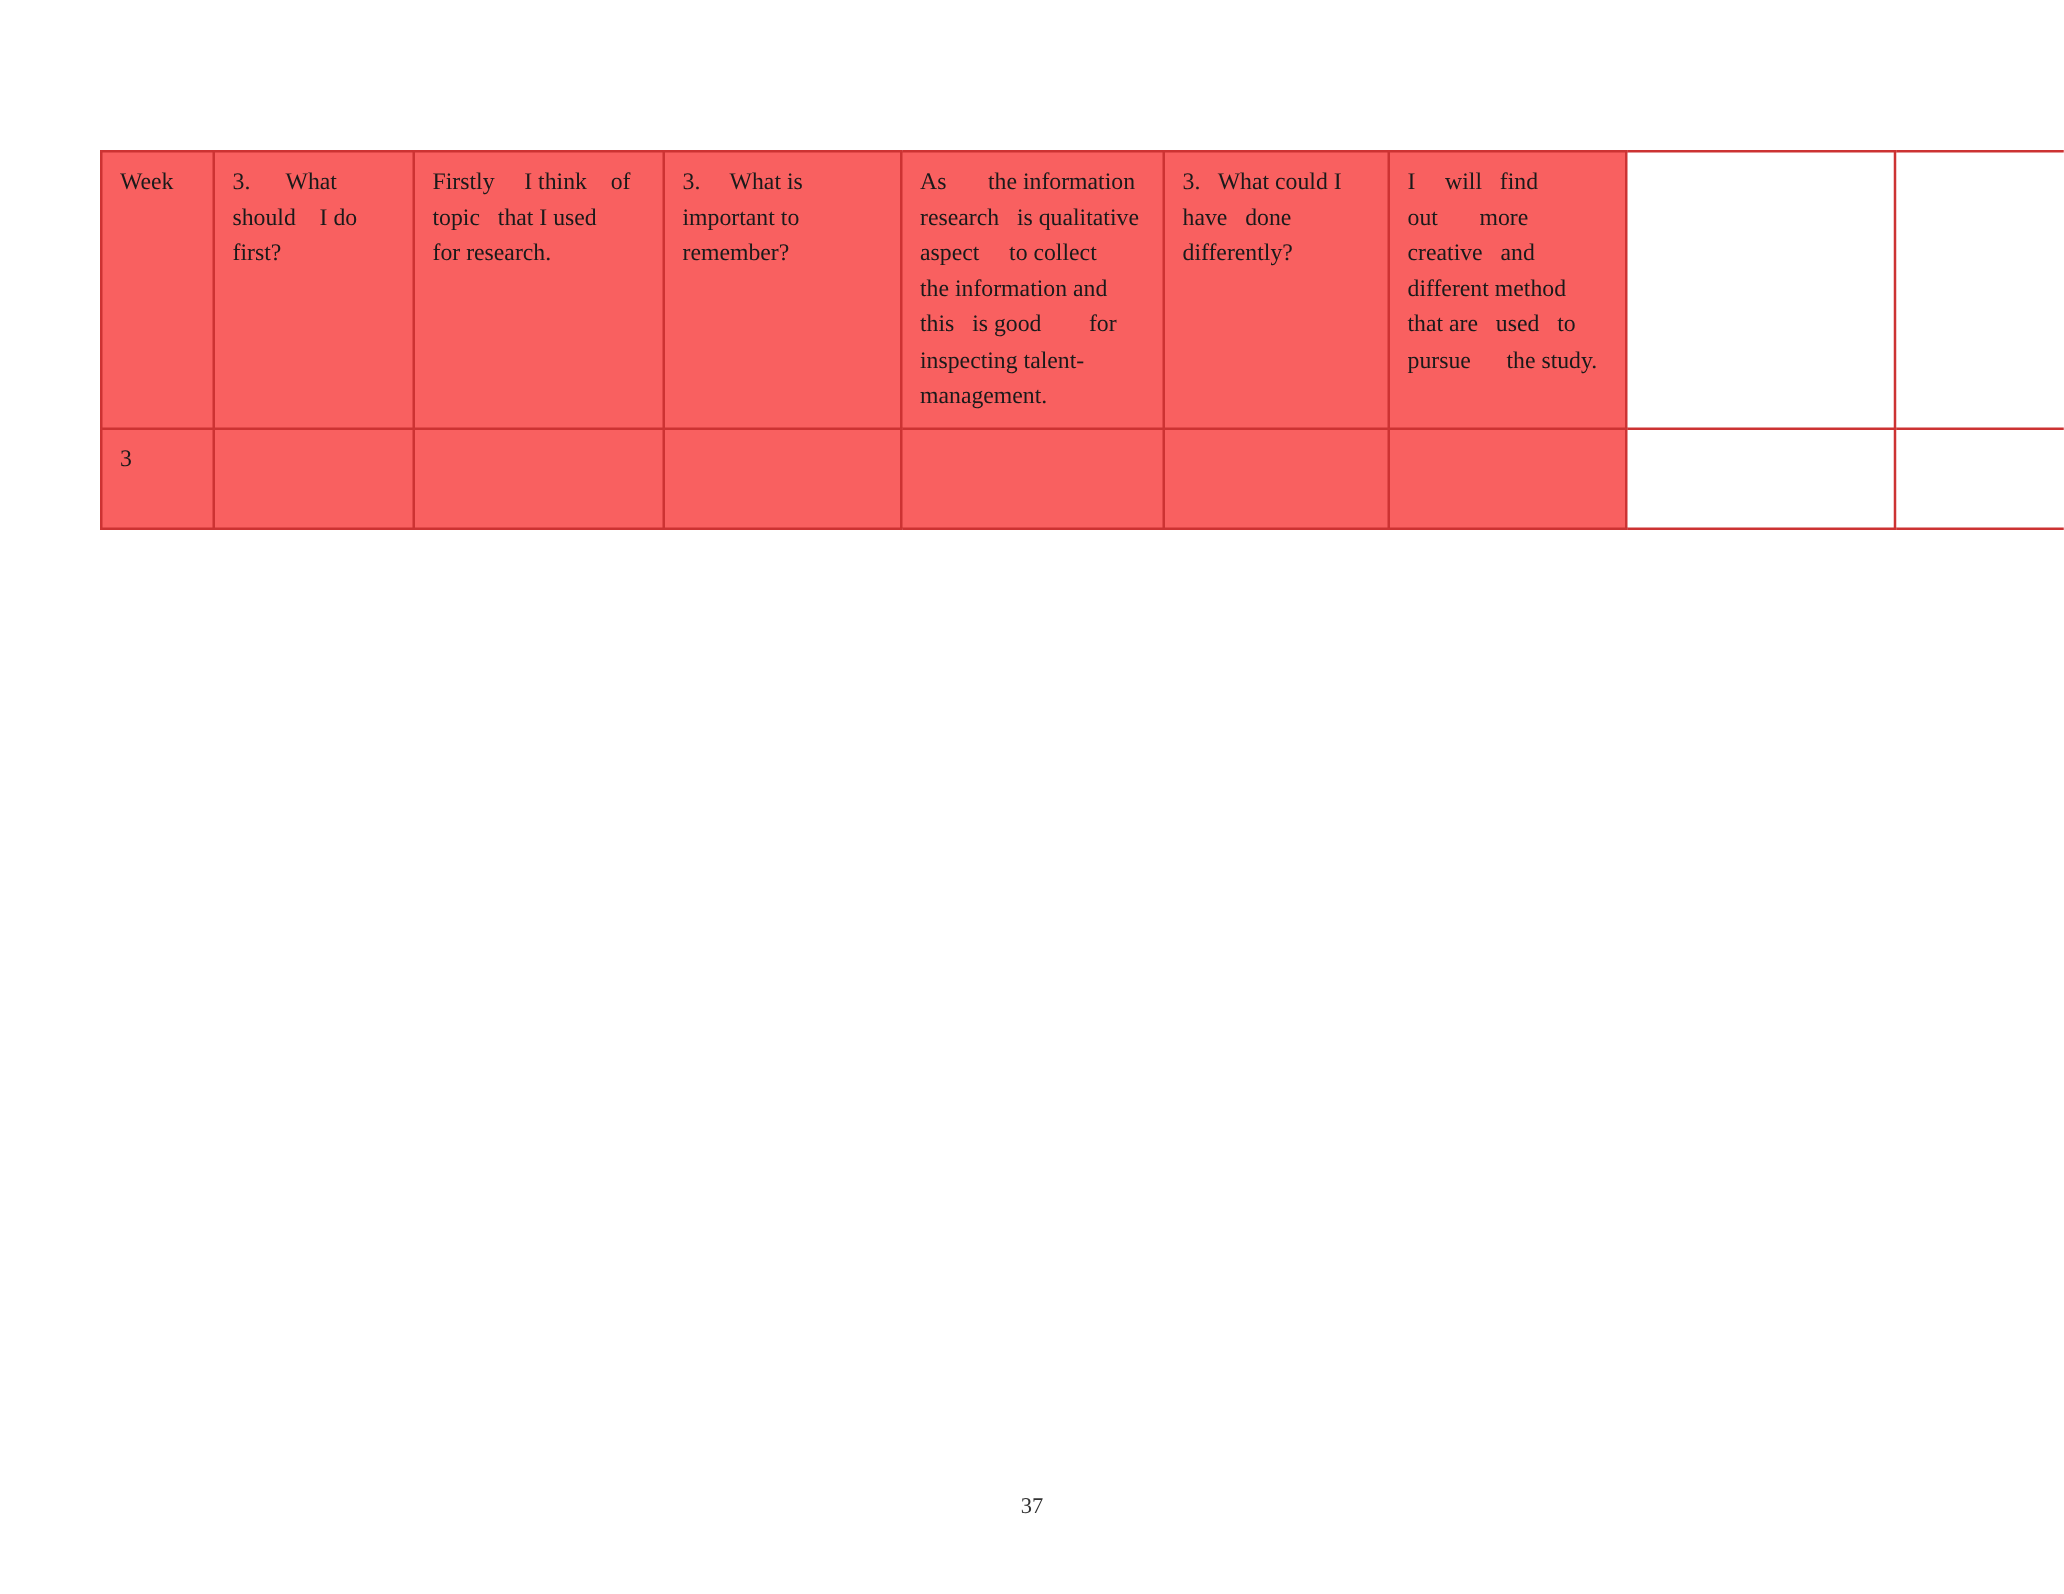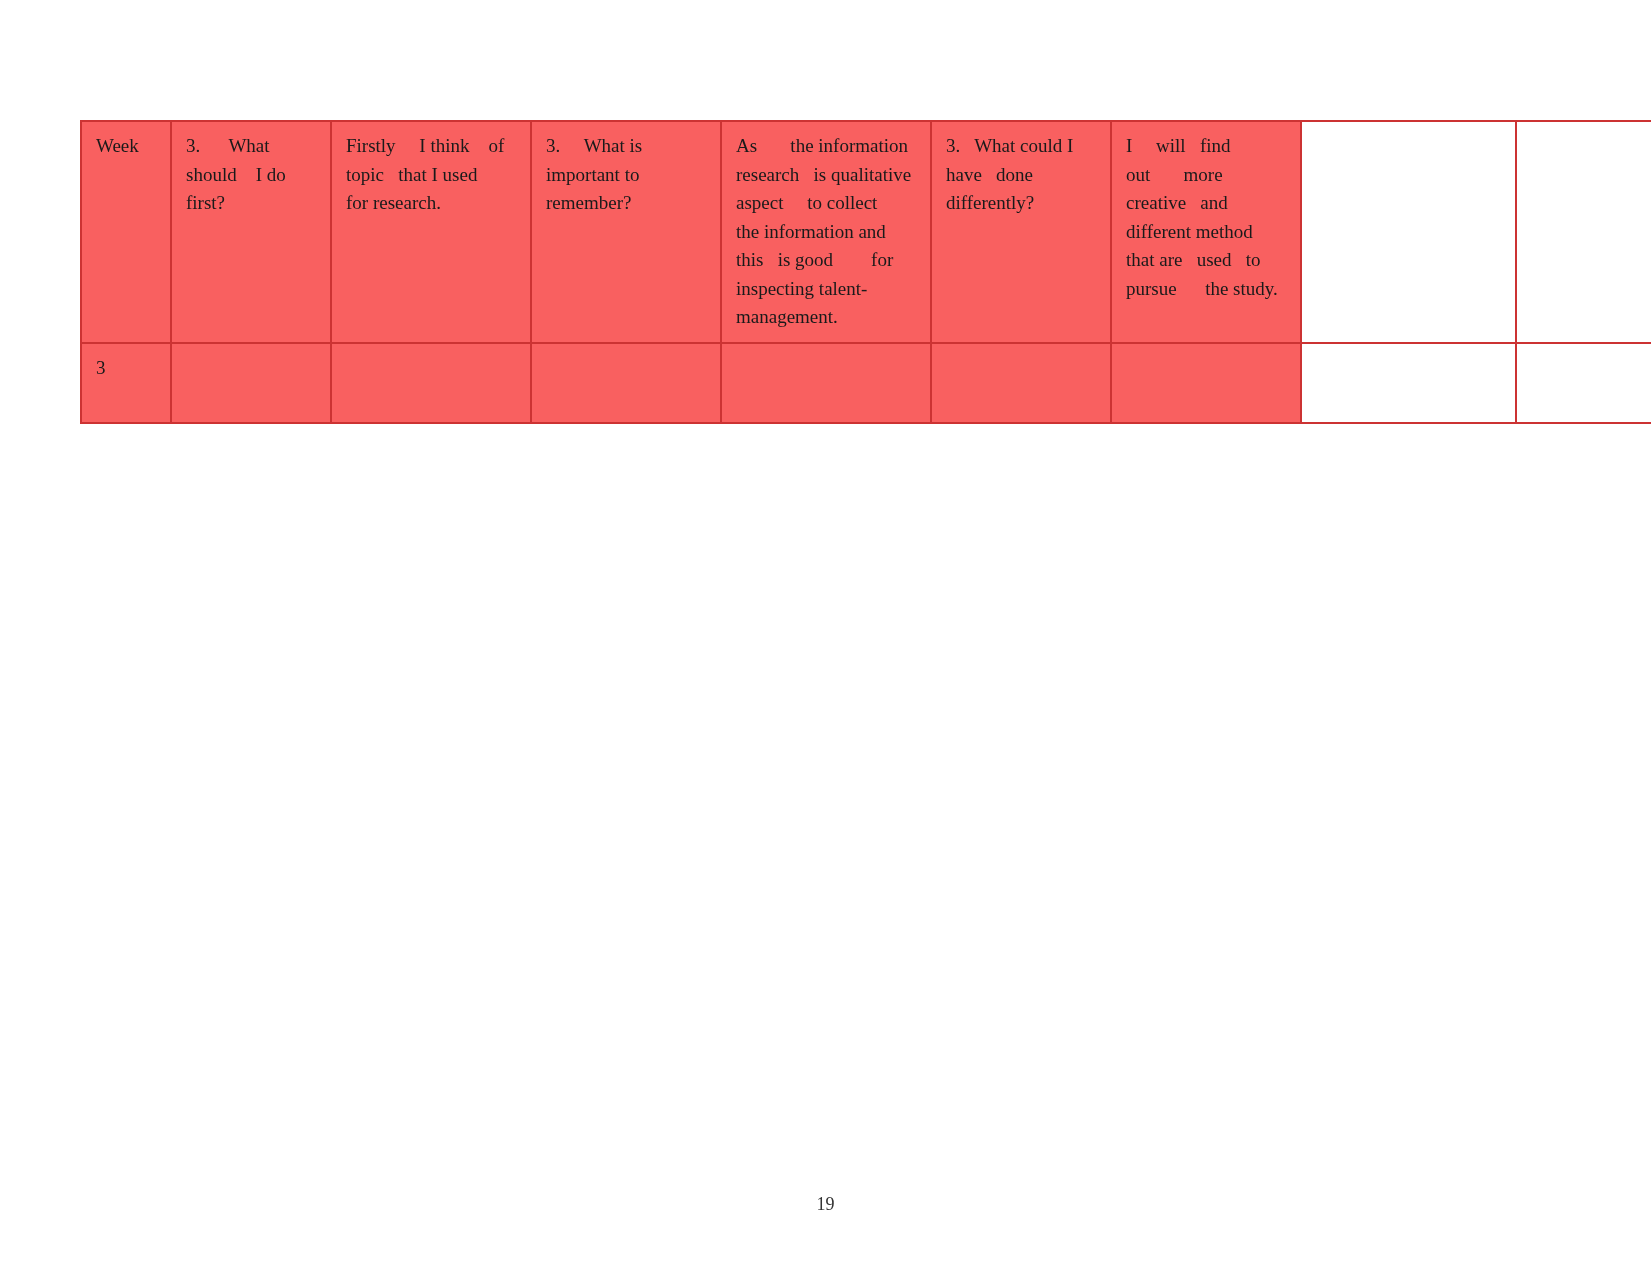--- a/index.html
+++ b/index.html
@@ -119,14 +119,14 @@
           <td class="highlighted"></td>
           <td class="highlighted"></td>
           <td class="highlighted"></td>
           <td class="plain"></td>
           <td class="plain"></td>
         </tr>
       </tbody>
     </table>
   </div>
 
-  <div class="page-number">19</div>
+  <div class="page-number">37</div>
 </div>
 
 </body></html>

